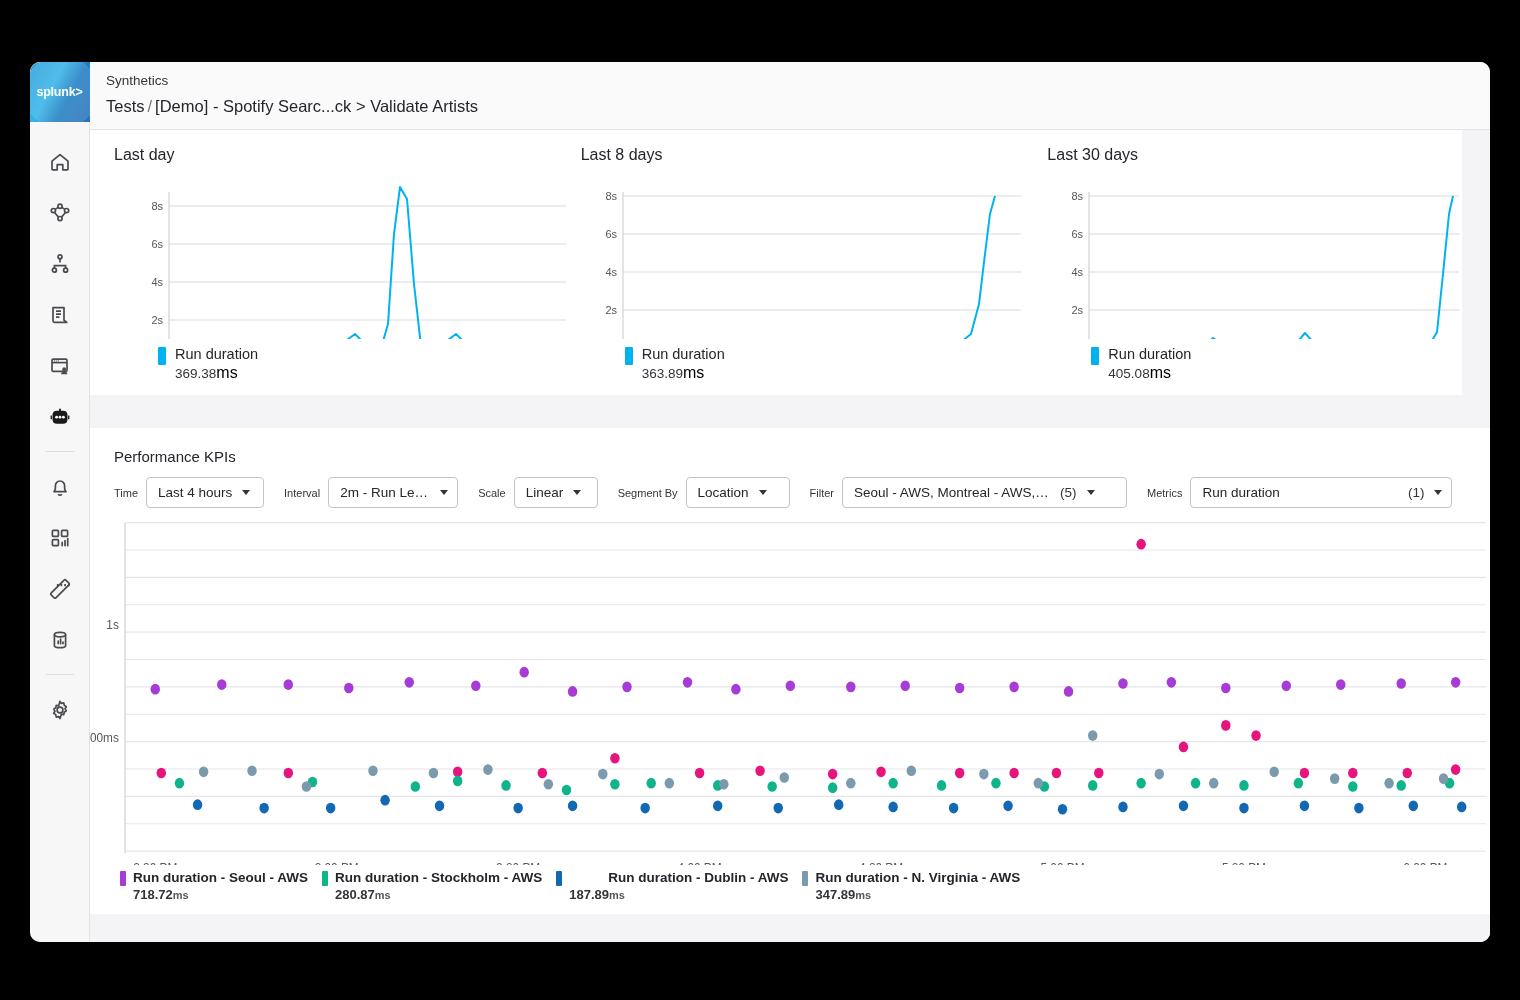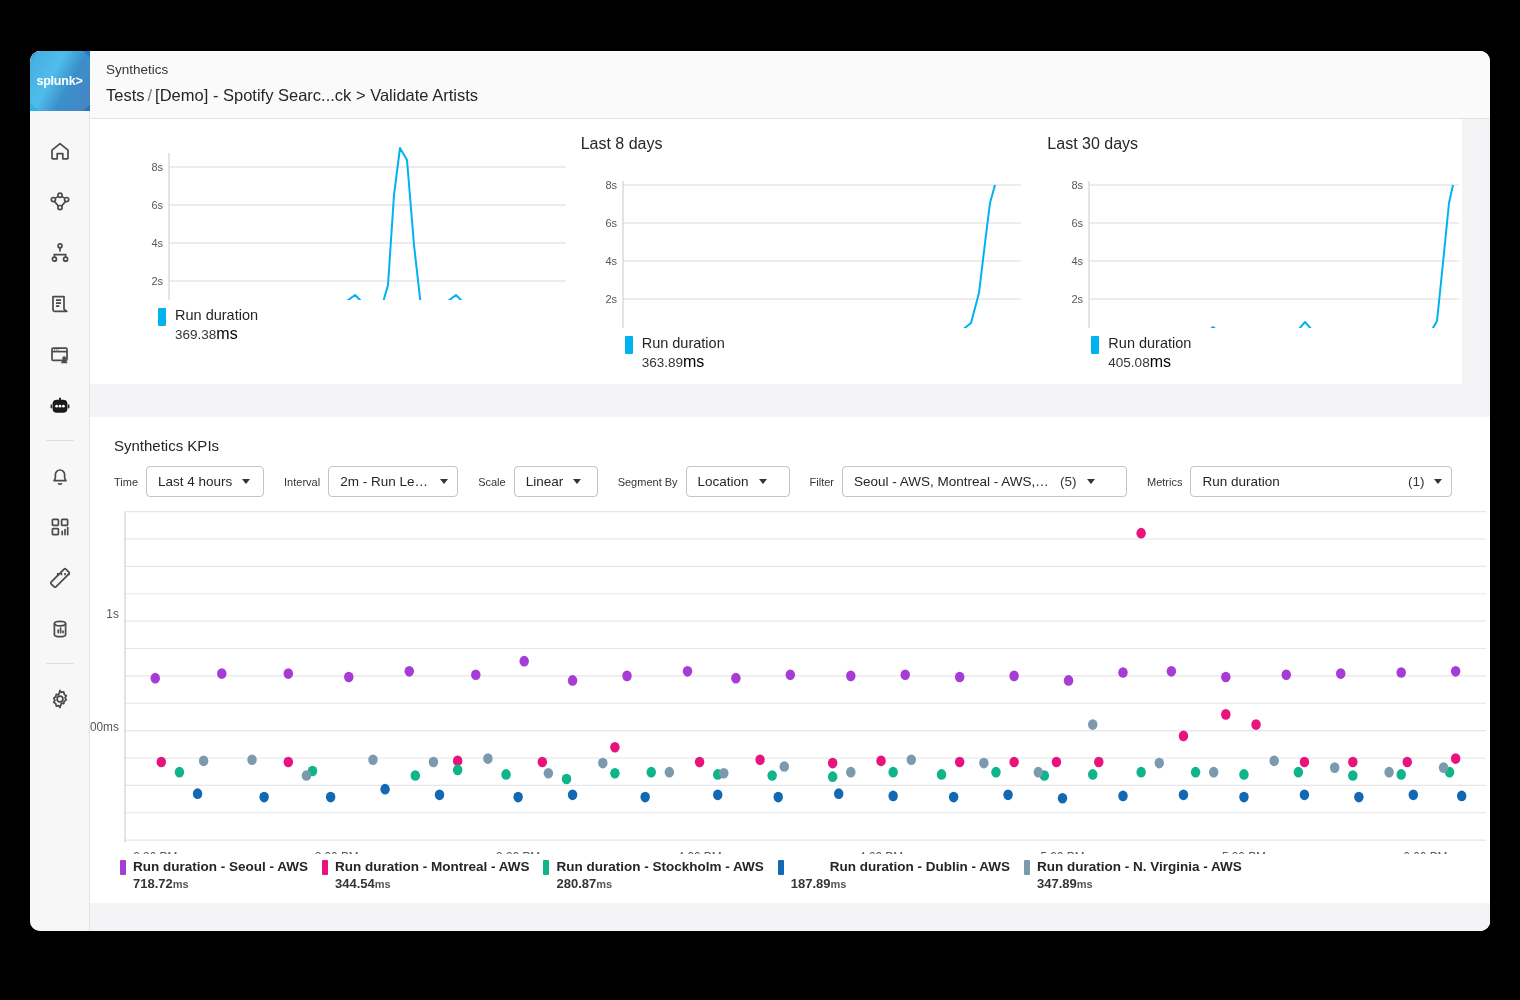--- a/index.html
+++ b/index.html
@@ -5,21 +5,21 @@
   * { box-sizing: border-box; }
   html, body {
     margin: 0; padding: 0;
     width: 1520px; height: 1000px;
     background: #000000;
     font-family: "Liberation Sans", sans-serif;
     overflow: hidden;
   }
   #app-window {
     position: absolute;
-    left: 30px; top: 51px;
+    left: 30px; top: 62px;
     width: 1460px; height: 880px;
     background: #f97316;
     border-radius: 10px;
     overflow: hidden;
     display: flex;
   }
 
   
   #sidebar {
     width: 60px; height: 100%;
@@ -322,20 +322,21 @@
     <header id="header">
       <div id="app-name">Synthetics</div>
       <div id="breadcrumb">
         <span>Tests</span><span class="crumb-sep">/</span><span>[Demo] - Spotify Searc...ck &gt; Validate Artists</span>
       </div>
     </header>
 
     <section id="overview">
 
       <div class="mini-panel">
+        <div class="mini-title">Last day</div>
         <div class="mini-chart">
           <svg viewBox="0 0 452 165" preserveAspectRatio="none" width="452" height="165">
             <g stroke="#d9d9dd" stroke-width="1">
               <line x1="55" y1="32" x2="452" y2="32"></line>
                 <line x1="55" y1="70" x2="452" y2="70"></line>
               <line x1="55" y1="108" x2="452" y2="108"></line>
                 <line x1="55" y1="146" x2="452" y2="146"></line>
             </g>
             <line x1="55" y1="18" x2="55" y2="170" stroke="#c9c9cf" stroke-width="1"></line>
             <g font-size="11" fill="#56565c" text-anchor="end" font-family="Liberation Sans, sans-serif">
@@ -451,21 +452,21 @@
           </span>
         </div>
       </div>
 
       <div class="right-shade"></div>
     </section>
 
     <div id="section-gap"></div>
 
     <section id="kpi-panel">
-      <div id="kpi-title">Synthetics KPIs</div>
+      <div id="kpi-title">Performance KPIs</div>
 
       <div id="controls">
         <span class="ctrl-label">Time</span>
         <div class="dropdown" id="dd-time">
           <span class="dd-text">Last 4 hours</span>
           <span class="caret"></span>
         </div>
 
         <span class="ctrl-label sp">Interval</span>
         <div class="dropdown" id="dd-interval">
@@ -661,27 +662,20 @@
 
       <div id="scatter-legend">
           <div class="sl-item">
             <span class="sl-swatch" style="background:#a63bd6"></span>
             <span class="sl-body">
               <span class="sl-name" style="display: block;">Run duration - Seoul - AWS</span>
               <span class="sl-val" style="display: block;"><span>718.72</span><span class="unit">ms</span></span>
             </span>
           </div>
           <div class="sl-item">
-            <span class="sl-swatch" style="background:#e8147e"></span>
-            <span class="sl-body">
-              <span class="sl-name" style="display: block;">Run duration - Montreal - AWS</span>
-              <span class="sl-val" style="display: block;"><span>344.54</span><span class="unit">ms</span></span>
-            </span>
-          </div>
-          <div class="sl-item">
             <span class="sl-swatch" style="background:#0fb48a"></span>
             <span class="sl-body">
               <span class="sl-name" style="display: block;">Run duration - Stockholm - AWS</span>
               <span class="sl-val" style="display: block;"><span>280.87</span><span class="unit">ms</span></span>
             </span>
           </div>
           <div class="sl-item">
             <span class="sl-swatch" style="background:#1268b3"></span>
             <span class="sl-body">
               <span class="sl-name" style="display: block; margin-left: 39px;">Run duration - Dublin - AWS</span>

